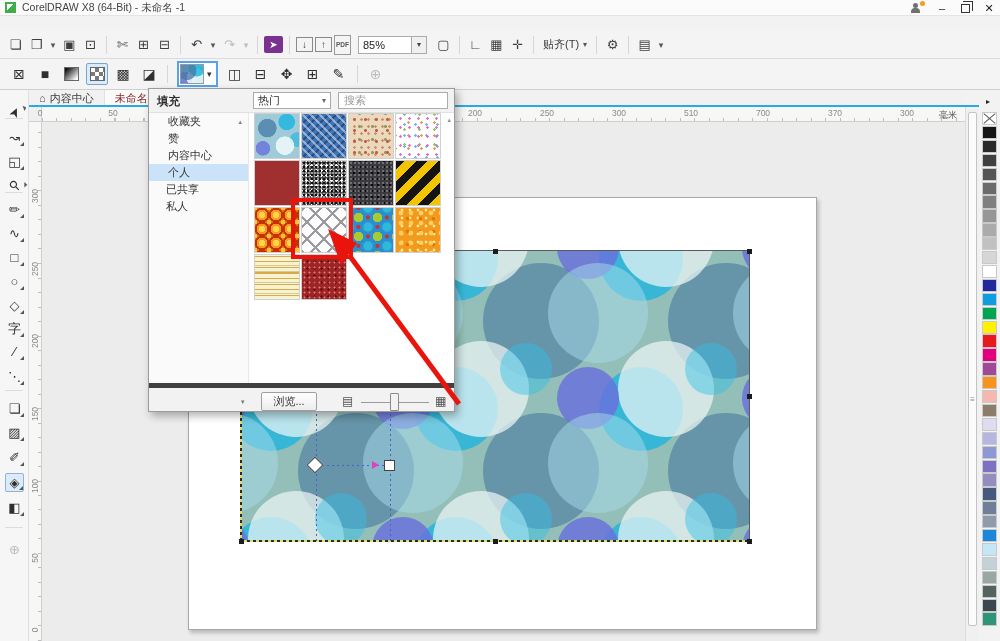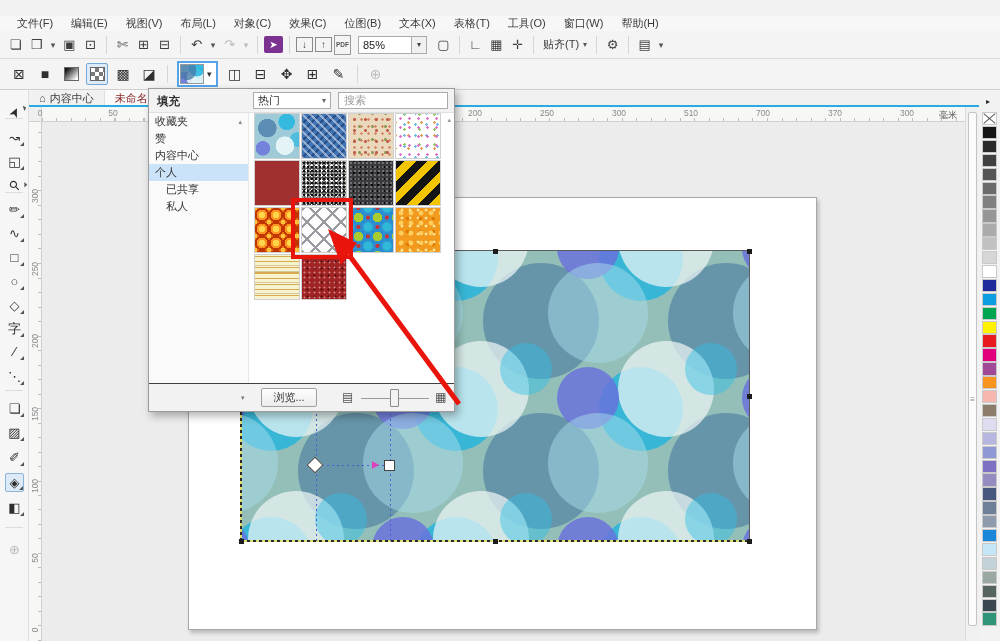--- a/index.html
+++ b/index.html
@@ -112,27 +112,27 @@
   .pal-none::after { transform:rotate(-40deg); }
 
   
   .fill-panel { position:absolute; left:148px; top:88px; width:307px; height:324px; background:#fdfdfd; border:1px solid #9b9b9b; box-shadow:3px 4px 8px rgba(0,0,0,.3); z-index:40; }
   .fp-header { position:absolute; left:0; top:0; right:0; height:24px; background:#f2f2f2; border-bottom:1px solid #e0e0e0; }
   .fp-title { position:absolute; left:8px; top:5px; font-size:11.5px; font-weight:bold; color:#2d2d2d; }
   .fp-combo { position:absolute; left:104px; top:3px; width:78px; height:17px; border:1px solid #ababab; background:#fff; display:flex; align-items:center; justify-content:space-between; padding:0 4px; font-size:11px; }
   .fp-combo .arr { font-size:8px; color:#666; }
   .fp-search { position:absolute; left:189px; top:3px; width:110px; height:17px; border:1px solid #ababab; background:#fff; font-size:11px; color:#9a9a9a; display:flex; align-items:center; padding:0 5px; }
   .fp-tree { position:absolute; left:0; top:24px; width:100px; bottom:28px; background:#fafafa; border-right:1px solid #e8e8e8; }
-  .fp-cat { position:relative; height:17px; line-height:17px; padding-left:6px; font-size:11px; color:#333; }
+  .fp-cat { position:relative; height:17px; line-height:17px; padding-left:19px; font-size:11px; color:#333; }
   .fp-cat.indent { padding-left:17px; }
   .fp-cat.sel { background:#cbe3f9; }
   .fp-cat .scr { position:absolute; right:6px; top:0; font-size:7px; color:#888; }
   .fp-swarea { position:absolute; left:101px; top:24px; right:0; bottom:28px; background:#fff; }
   .sw-scroll-up { position:absolute; right:3px; top:3px; font-size:7px; color:#999; }
-  .fp-bottom { position:absolute; left:0; bottom:0; right:0; height:28px; background:#f2f2f2; border-top:1px solid #404040; }
+  .fp-bottom { position:absolute; left:0; bottom:0; right:0; height:28px; background:#f2f2f2; border-top:5px solid #404040; }
   .tree-scroll-dn { position:absolute; left:92px; top:10px; font-size:7px; color:#777; }
   .browse-btn { position:absolute; left:112px; top:4px; width:56px; height:19px; background:linear-gradient(#fefefe,#ececec); border:1px solid #9f9f9f; border-radius:2px; font-size:11px; color:#333; text-align:center; line-height:17px; }
   .thumb-ic { position:absolute; top:6px; font-size:12px; color:#555; }
   .fp-slider-track { position:absolute; left:212px; top:14px; width:68px; height:1px; background:#9a9a9a; }
   .fp-slider-handle { position:absolute; left:241px; top:5px; width:9px; height:18px; background:#f2f2f2; border:1px solid #8a8a8a; border-radius:1px; }
   .swatch { position:absolute; width:46px; height:46px; border:1px solid #d0d0d0; }
 
   
   .pat-mosaic { background-color:#3f74b5;
     background-image:repeating-linear-gradient(45deg,rgba(255,255,255,.45) 0 2px,transparent 2px 6px),repeating-linear-gradient(135deg,rgba(20,40,90,.5) 0 2px,transparent 2px 6px); }
@@ -169,35 +169,33 @@
 
   
   .annot-box { position:absolute; left:291px; top:198px; width:62px; height:61px; border:4px solid #e9150d; z-index:50; pointer-events:none; }
   .annot-arrow { position:absolute; left:0; top:0; width:1000px; height:641px; z-index:50; pointer-events:none; }
 </style>
 </head>
 <body>
 
 <div id="app">
 
-
-  <div class="menubar" id="menu-items">
-      <div class="menu-item">文件(F)</div>
-      <div class="menu-item">编辑(E)</div>
-      <div class="menu-item">视图(V)</div>
-      <div class="menu-item">布局(L)</div>
-      <div class="menu-item">对象(C)</div>
-      <div class="menu-item">效果(C)</div>
-      <div class="menu-item">位图(B)</div>
-      <div class="menu-item">文本(X)</div>
-      <div class="menu-item">表格(T)</div>
-      <div class="menu-item">工具(O)</div>
-      <div class="menu-item">窗口(W)</div>
-      <div class="menu-item">帮助(H)</div>
-    </div>
+  <div class="titlebar">
+    <div class="app-logo"></div>
+    <div class="title-text">CorelDRAW X8 (64-Bit) - 未命名 -1</div>
+    <div class="tb-right">
+      <div class="account-ic">
+          <div class="acct-badge"></div>
+        </div>
+      <div class="winbtn">–</div>
+      <div class="restore-box"></div>
+      <div class="winbtn">✕</div>
+    </div>
+  </div>
+
 
   <div class="toolbar">
     <div class="tbtn">❏</div>
     <div class="tbtn">❒</div>
     <div class="tbtn small-arrow">▾</div>
     <div class="tbtn">▣</div>
     <div class="tbtn">⊡</div>
     <div class="tsep"></div>
     <div class="tbtn">✄</div>
     <div class="tbtn">⊞</div>

